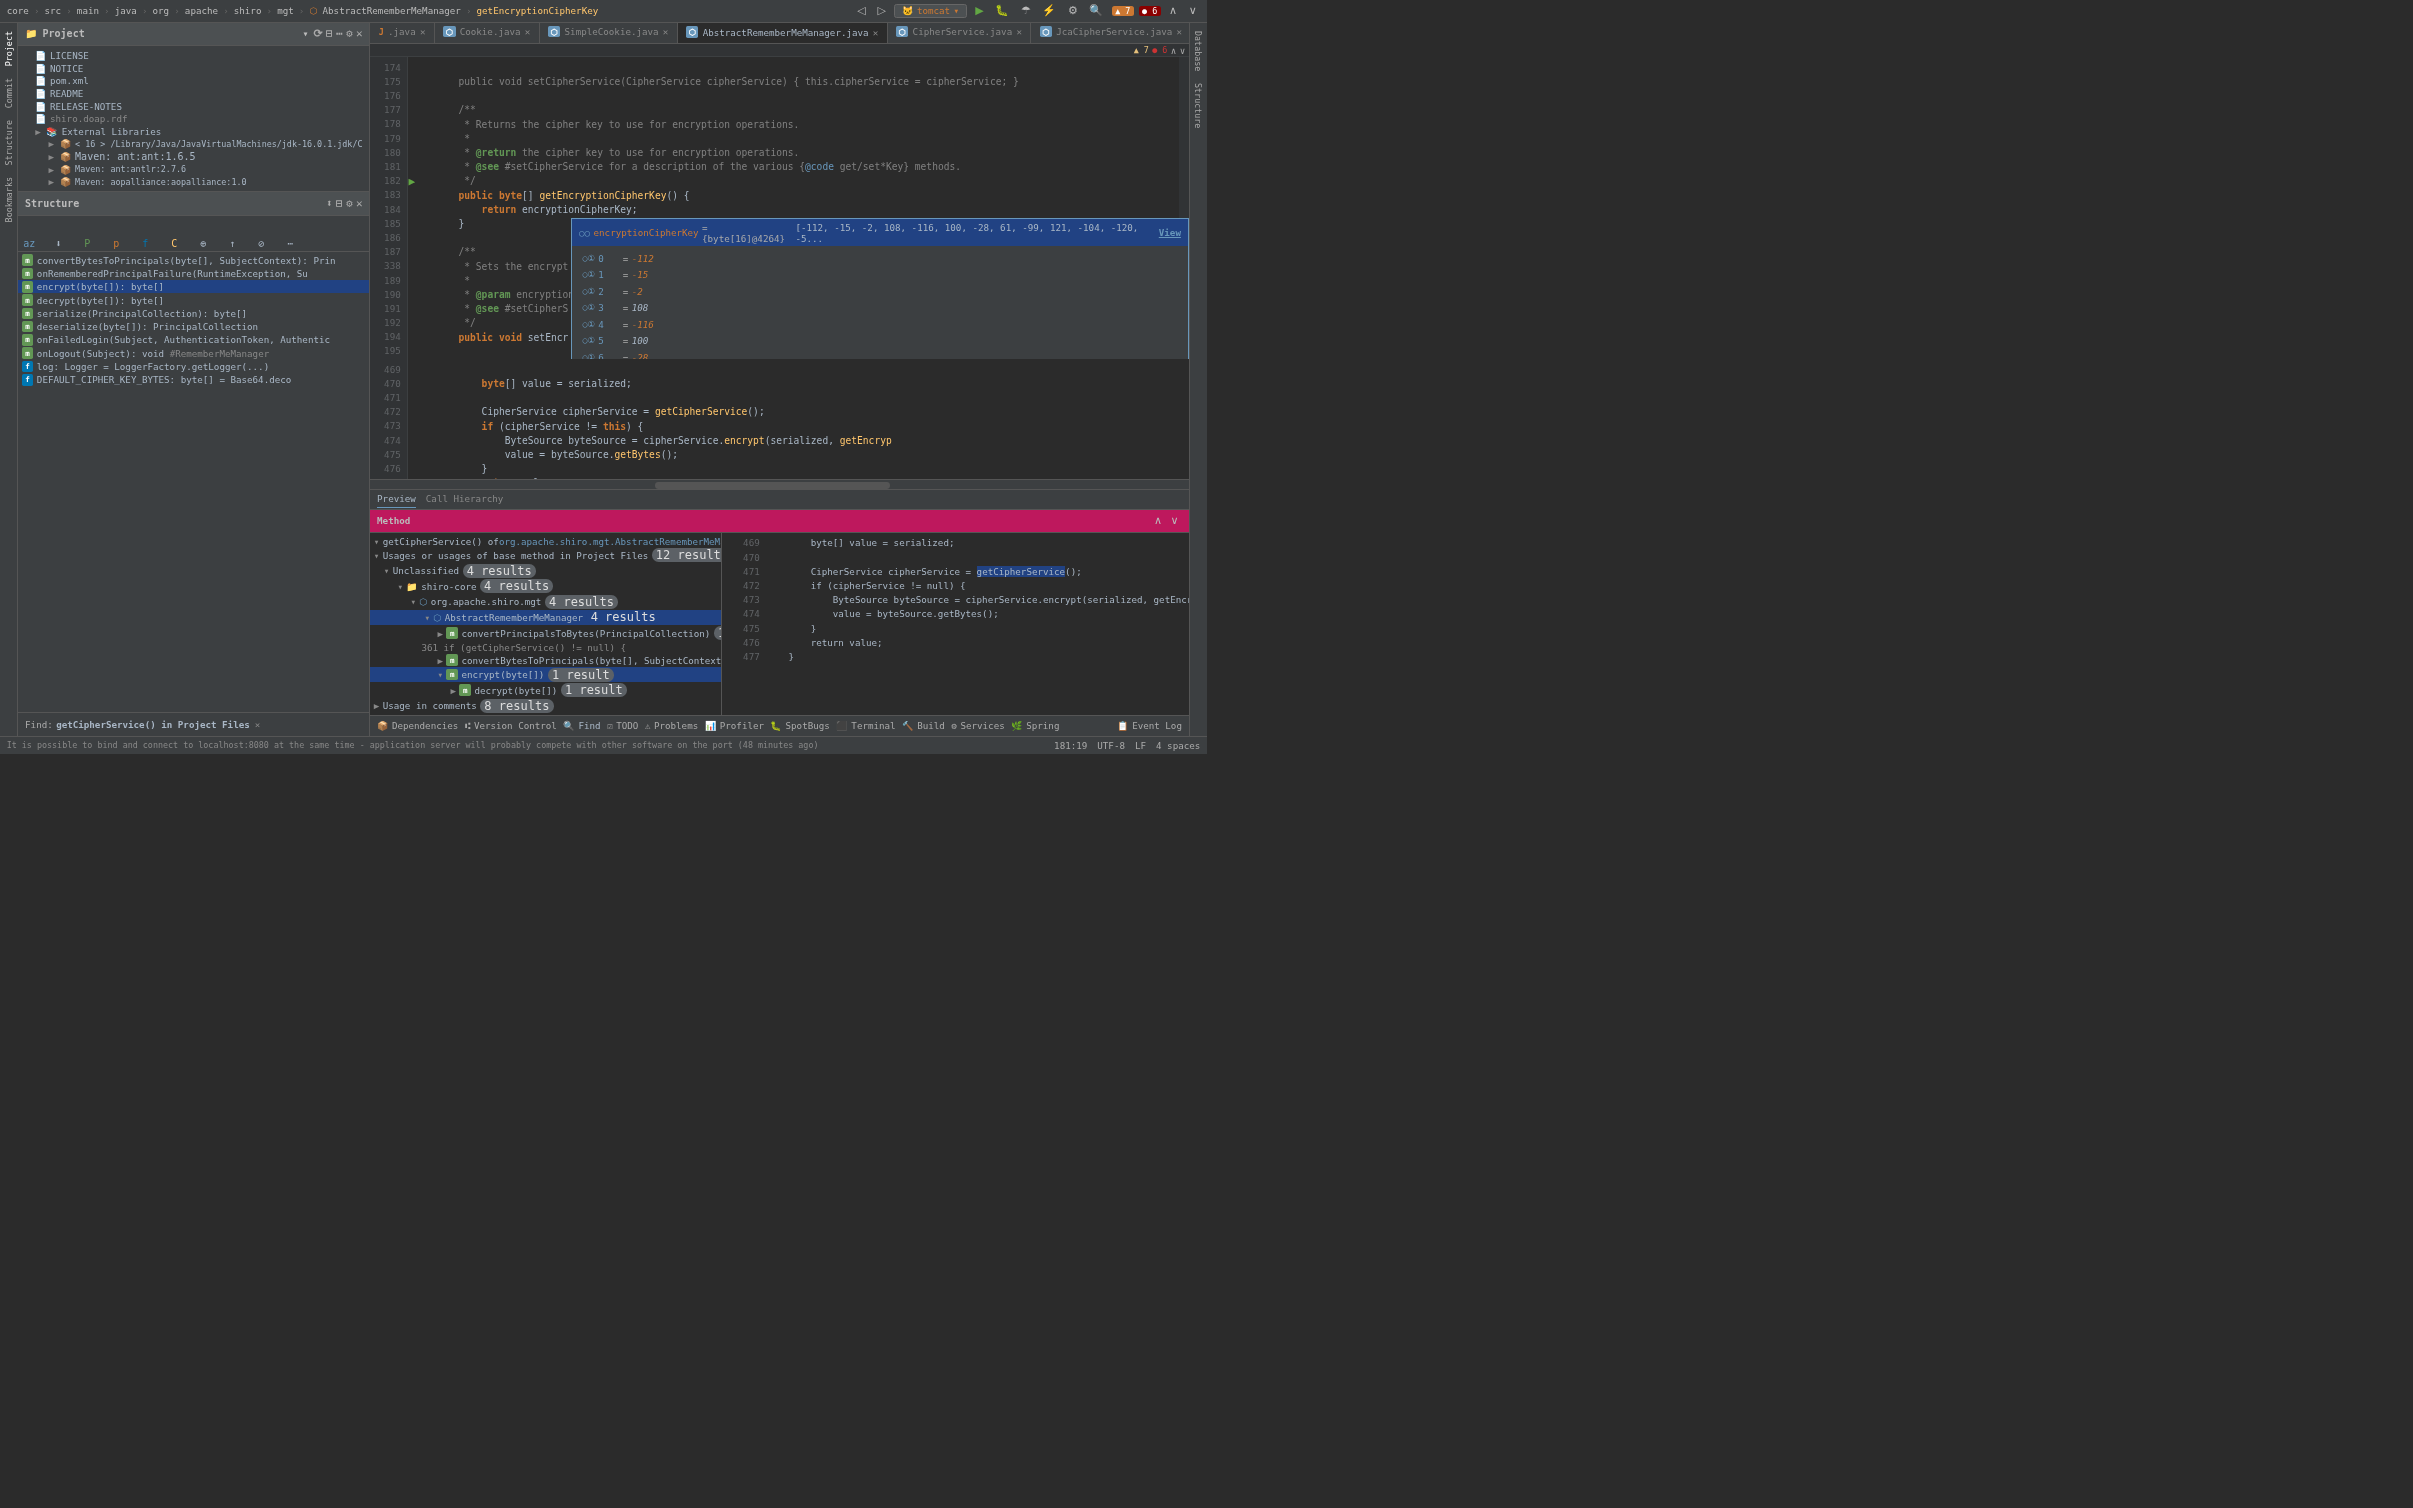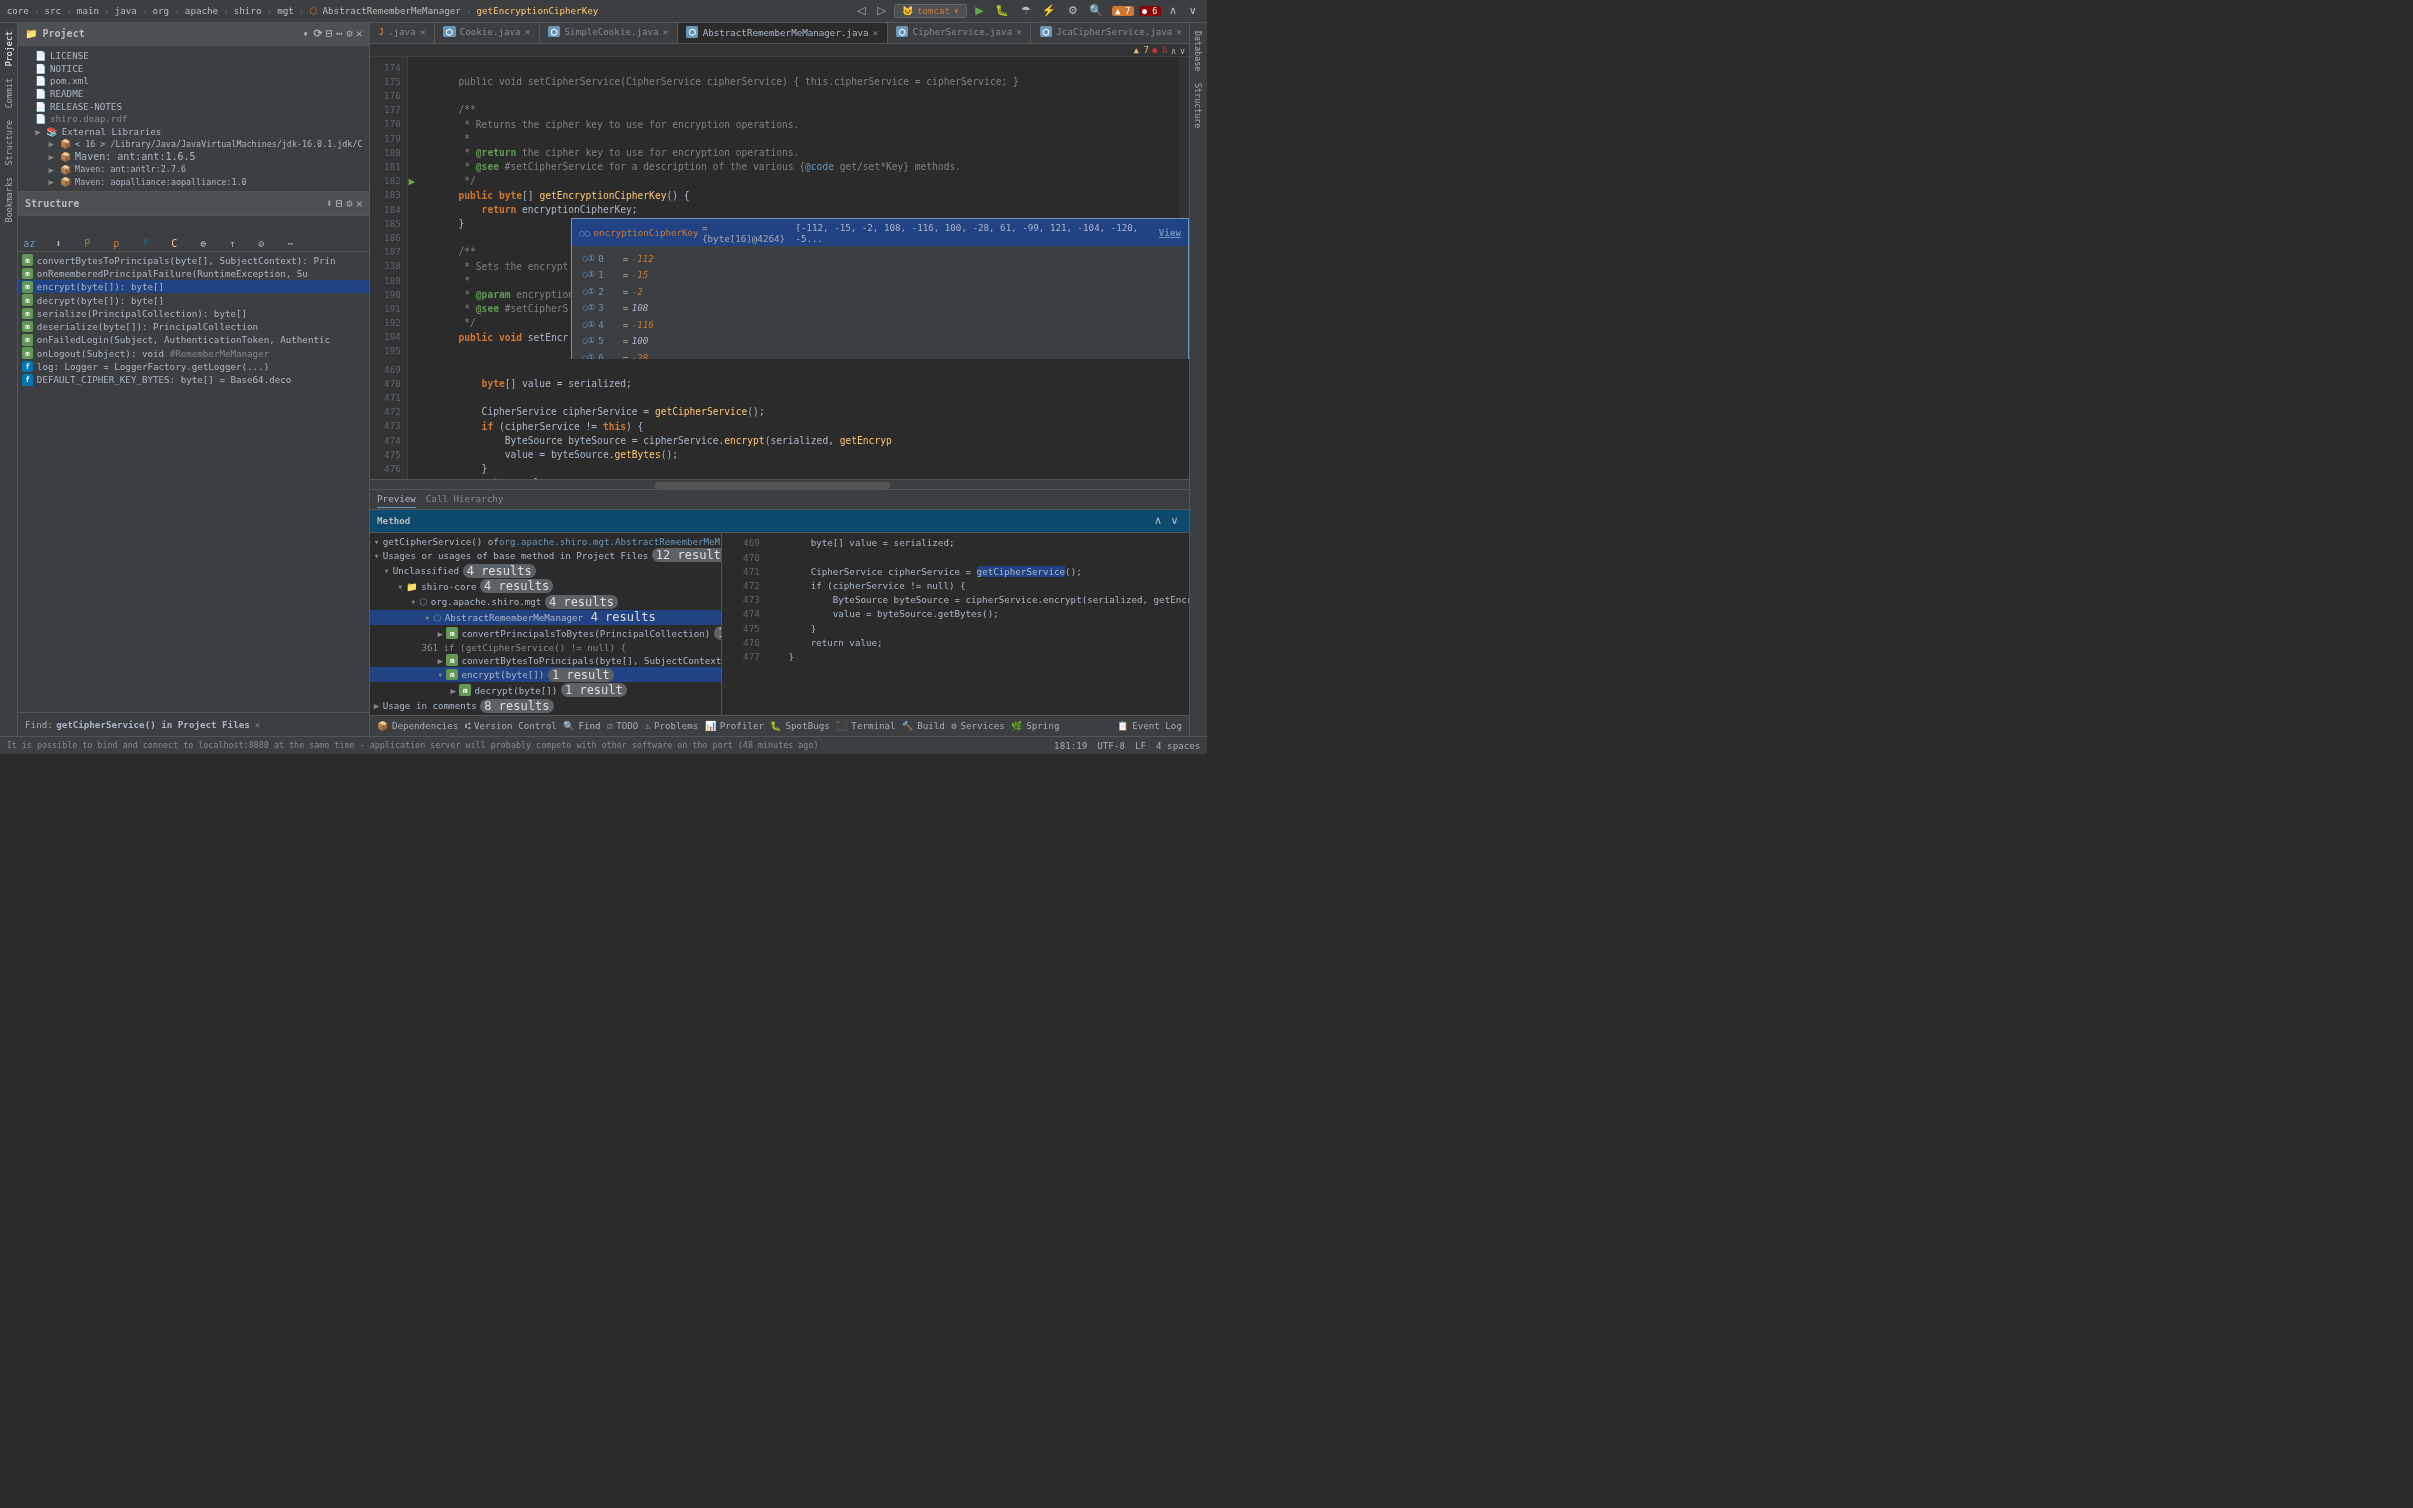--- a/index.html
+++ b/index.html
@@ -355,21 +355,21 @@
 
     
     #bottom-section {
       height: 235px;
       display: flex;
       flex-direction: column;
       border-top: 0.8px solid #555;
     }
     #find-results-header {
       height: 23.5px;
-      background: #0c4a6e;
+      background: #be185d;
       display: flex;
       align-items: center;
       padding: 0 6.7px;
       border-bottom: 0.8px solid #555;
       font-size: 9.2px;
       gap: 6.7px;
     }
     .find-results-title { color: #bbb; font-weight: bold; }
     .find-results-nav { display: flex; gap: 1.7px; margin-left: auto; }
 

